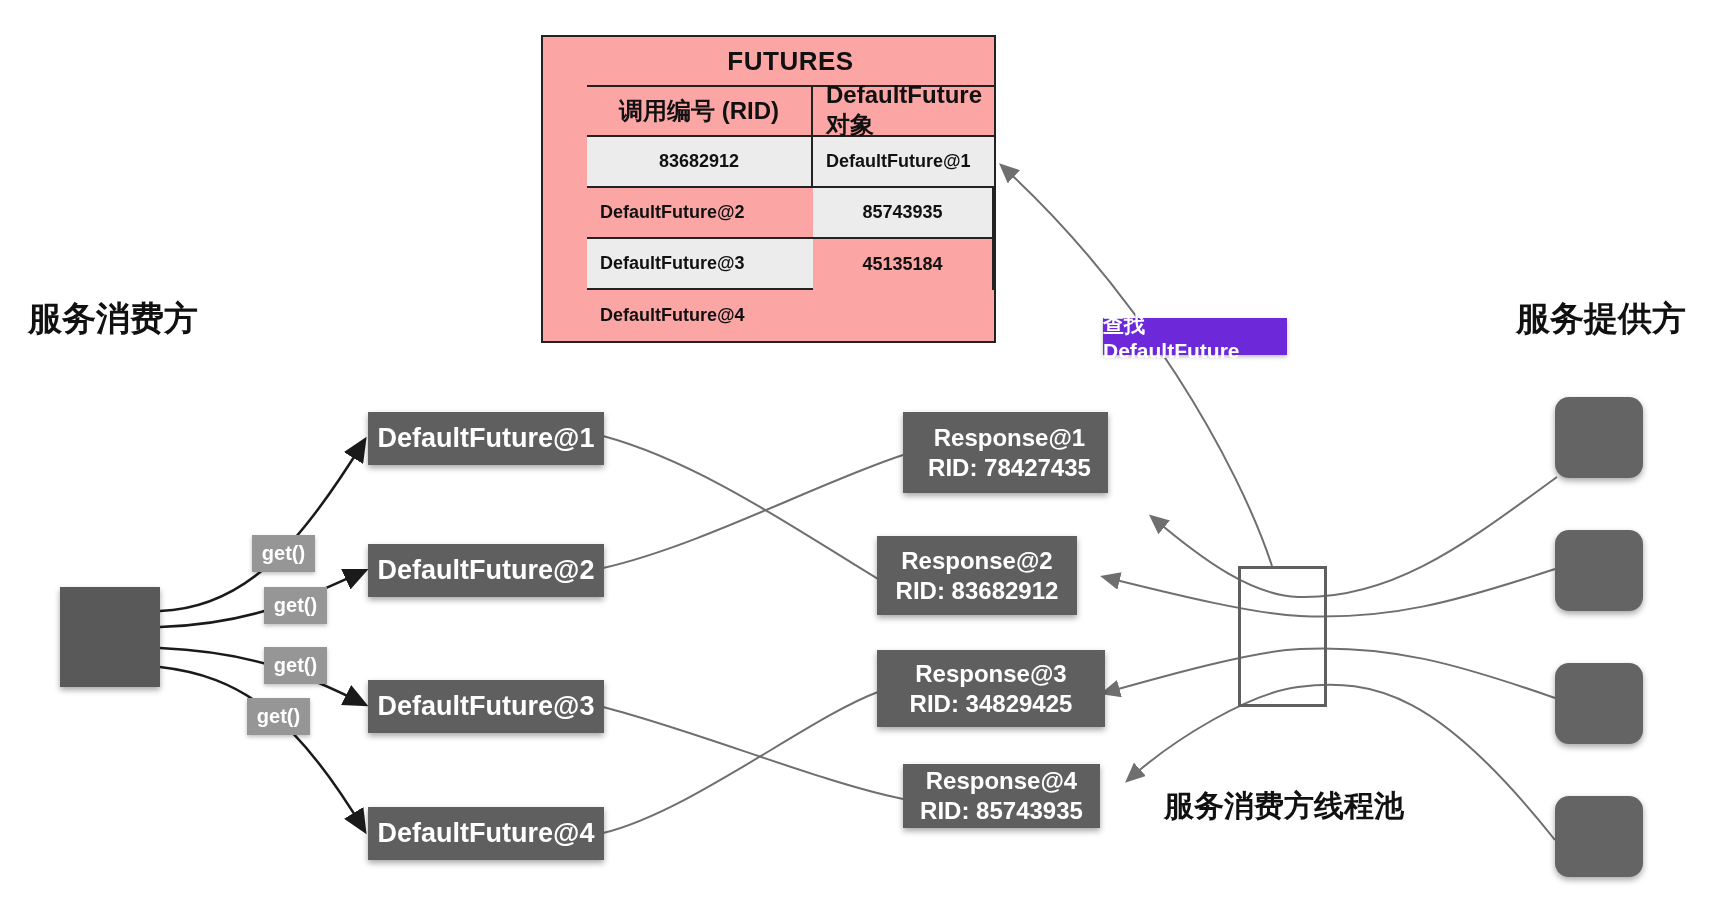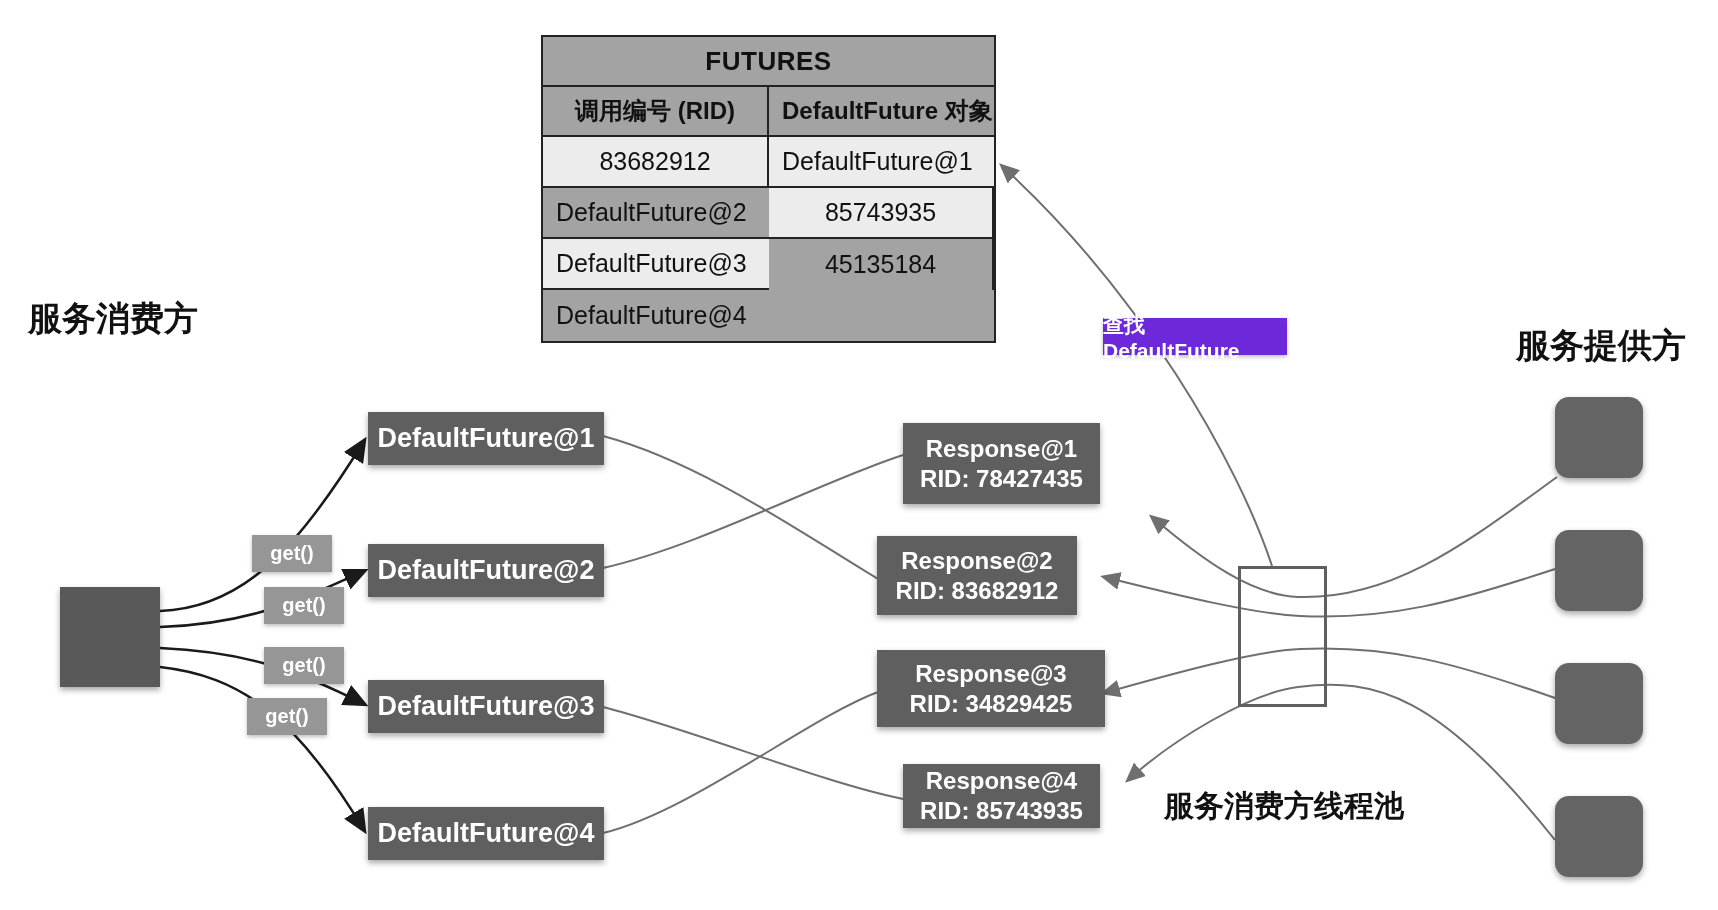--- a/index.html
+++ b/index.html
@@ -8,54 +8,55 @@
     font-family:"Liberation Sans","DejaVu Sans",sans-serif; overflow:hidden;
   }
   .wires { position:absolute; left:0; top:0; width:1718px; height:910px; }
 
   .side-label { position:absolute; font-size:34px; font-weight:bold; color:#111; white-space:nowrap; }
   .tp-label   { position:absolute; font-size:30px; font-weight:bold; color:#111; white-space:nowrap; }
 
   
   .ftable {
     position:absolute; left:541px; top:35px; width:455px; height:308px;
-    box-sizing:border-box; border:2px solid #222; background:#a3a3a3;
+    box-sizing:border-box; border:2px solid #222; background:#fca5a5;
     display:grid; grid-template-columns:226px 1fr;
     grid-template-rows:50px 50px 51px 51px 51px 51px;
+    padding-left:44px;
   }
   .ftable .cell { display:flex; align-items:center; box-sizing:border-box; color:#111; }
   .ftable .title {
     grid-column:1 / span 2; justify-content:center; font-size:26px; font-weight:bold;
     border-bottom:2px solid #222; letter-spacing:0.5px;
   }
   .ftable .head { font-size:24px; font-weight:bold; border-bottom:2px solid #222; }
   .ftable .c1 { justify-content:center; border-right:2px solid #222; }
   .ftable .c2 { padding-left:13px; }
-  .ftable .data { font-size:25px; font-weight:normal; border-bottom:2px solid #222; }
+  .ftable .data { font-size:18px; font-weight:bold; border-bottom:2px solid #222; }
   .ftable .lastrow { border-bottom:none; }
   .ftable .shade { background:#ececec; }
 
   
   .darkbox {
     position:absolute; background:#5f5f5f; color:#fff; font-weight:bold;
     display:flex; align-items:center; justify-content:center;
     box-shadow:0 3px 6px rgba(0,0,0,0.35);
   }
   .futurebox { width:236px; height:53px; left:368px; font-size:27px; }
   .respbox   { flex-direction:column; font-size:24px; line-height:30px; }
   .provbox   { left:1555px; width:88px; height:81px; border-radius:14px; background:#646464; }
   .consumerbox { left:60px; top:587px; width:100px; height:100px; background:#595959; }
 
   
   .tag {
     position:absolute; background:#969696; color:#fff; font-weight:bold;
     display:flex; align-items:center; justify-content:center;
     box-shadow:0 2px 4px rgba(0,0,0,0.25);
   }
-  .gettag { width:80px; height:37px; font-size:20px; }
+  .gettag { width:63px; height:37px; font-size:20px; }
   .lookuptag { left:1103px; top:318px; width:184px; height:37px; font-size:21px; background:#6d28d9; }
 
   .tprect {
     position:absolute; left:1238px; top:566px; width:89px; height:141px;
     box-sizing:border-box; border:3px solid #5f5f5f; background:transparent;
   }
 </style>
 </head>
 <body>
 
@@ -83,21 +84,21 @@
 
     <path d="M 1557 477 C 1470 540 1395 600 1298 597 C 1252 595 1205 562 1152 517" fill="none" stroke="#6f6f6f" stroke-width="2" marker-end="url(#ah-gray)"></path>
     <path d="M 1555 569 C 1455 602 1390 620 1300 616 C 1255 614 1180 596 1104 577" fill="none" stroke="#6f6f6f" stroke-width="2" marker-end="url(#ah-gray)"></path>
     <path d="M 1555 698 C 1455 663 1390 645 1300 649 C 1255 651 1175 673 1104 693" fill="none" stroke="#6f6f6f" stroke-width="2" marker-end="url(#ah-gray)"></path>
     <path d="M 1555 840 C 1440 695 1375 677 1298 687 C 1250 693 1175 738 1128 780" fill="none" stroke="#6f6f6f" stroke-width="2" marker-end="url(#ah-gray)"></path>
 
     <path d="M 1272 566 C 1238 462 1140 292 1002 166" fill="none" stroke="#6f6f6f" stroke-width="2" marker-end="url(#ah-gray)"></path>
   </svg>
 
   <div class="side-label" style="left:28px; top:296px;">服务消费方</div>
-  <div class="side-label" style="left:1516px; top:296px;margin-top:27px;">服务提供方</div>
+  <div class="side-label" style="left:1516px; top:296px;">服务提供方</div>
   <div class="tp-label" style="left:1164px; top:786px;">服务消费方线程池</div>
 
   <div class="ftable">
     <div class="cell title">FUTURES</div>
     <div class="cell head c1">调用编号 (RID)</div>
     <div class="cell head c2">DefaultFuture 对象</div>
 
     <div class="cell data c1 shade">83682912</div>
     <div class="cell data c2 shade">DefaultFuture@1</div>
     <div class="cell data c2">DefaultFuture@2</div>
@@ -112,21 +113,21 @@
   <div class="tag gettag" style="left:252px; top:535px;">get()</div>
   <div class="tag gettag" style="left:264px; top:587px;">get()</div>
   <div class="tag gettag" style="left:264px; top:647px;">get()</div>
   <div class="tag gettag" style="left:247px; top:698px;">get()</div>
 
   <div class="darkbox futurebox" style="top:412px;">DefaultFuture@1</div>
   <div class="darkbox futurebox" style="top:544px;">DefaultFuture@2</div>
   <div class="darkbox futurebox" style="top:680px;">DefaultFuture@3</div>
   <div class="darkbox futurebox" style="top:807px;">DefaultFuture@4</div>
 
-  <div class="darkbox respbox" style="left:903px; top:423px; width:197px; height:81px;">
+  <div class="darkbox respbox" style="left:903px; top:412px; width:197px; height:81px;padding-left:8px;">
     <span>Response@1</span>
     <span>RID: 78427435</span>
   </div>
   <div class="darkbox respbox" style="left:877px; top:536px; width:200px; height:79px;text-align:center;">
     <span>Response@2</span>
     <span>RID: 83682912</span>
   </div>
   <div class="darkbox respbox" style="left:877px; top:650px; width:228px; height:77px;">
     <span>Response@3</span>
     <span>RID: 34829425</span>

